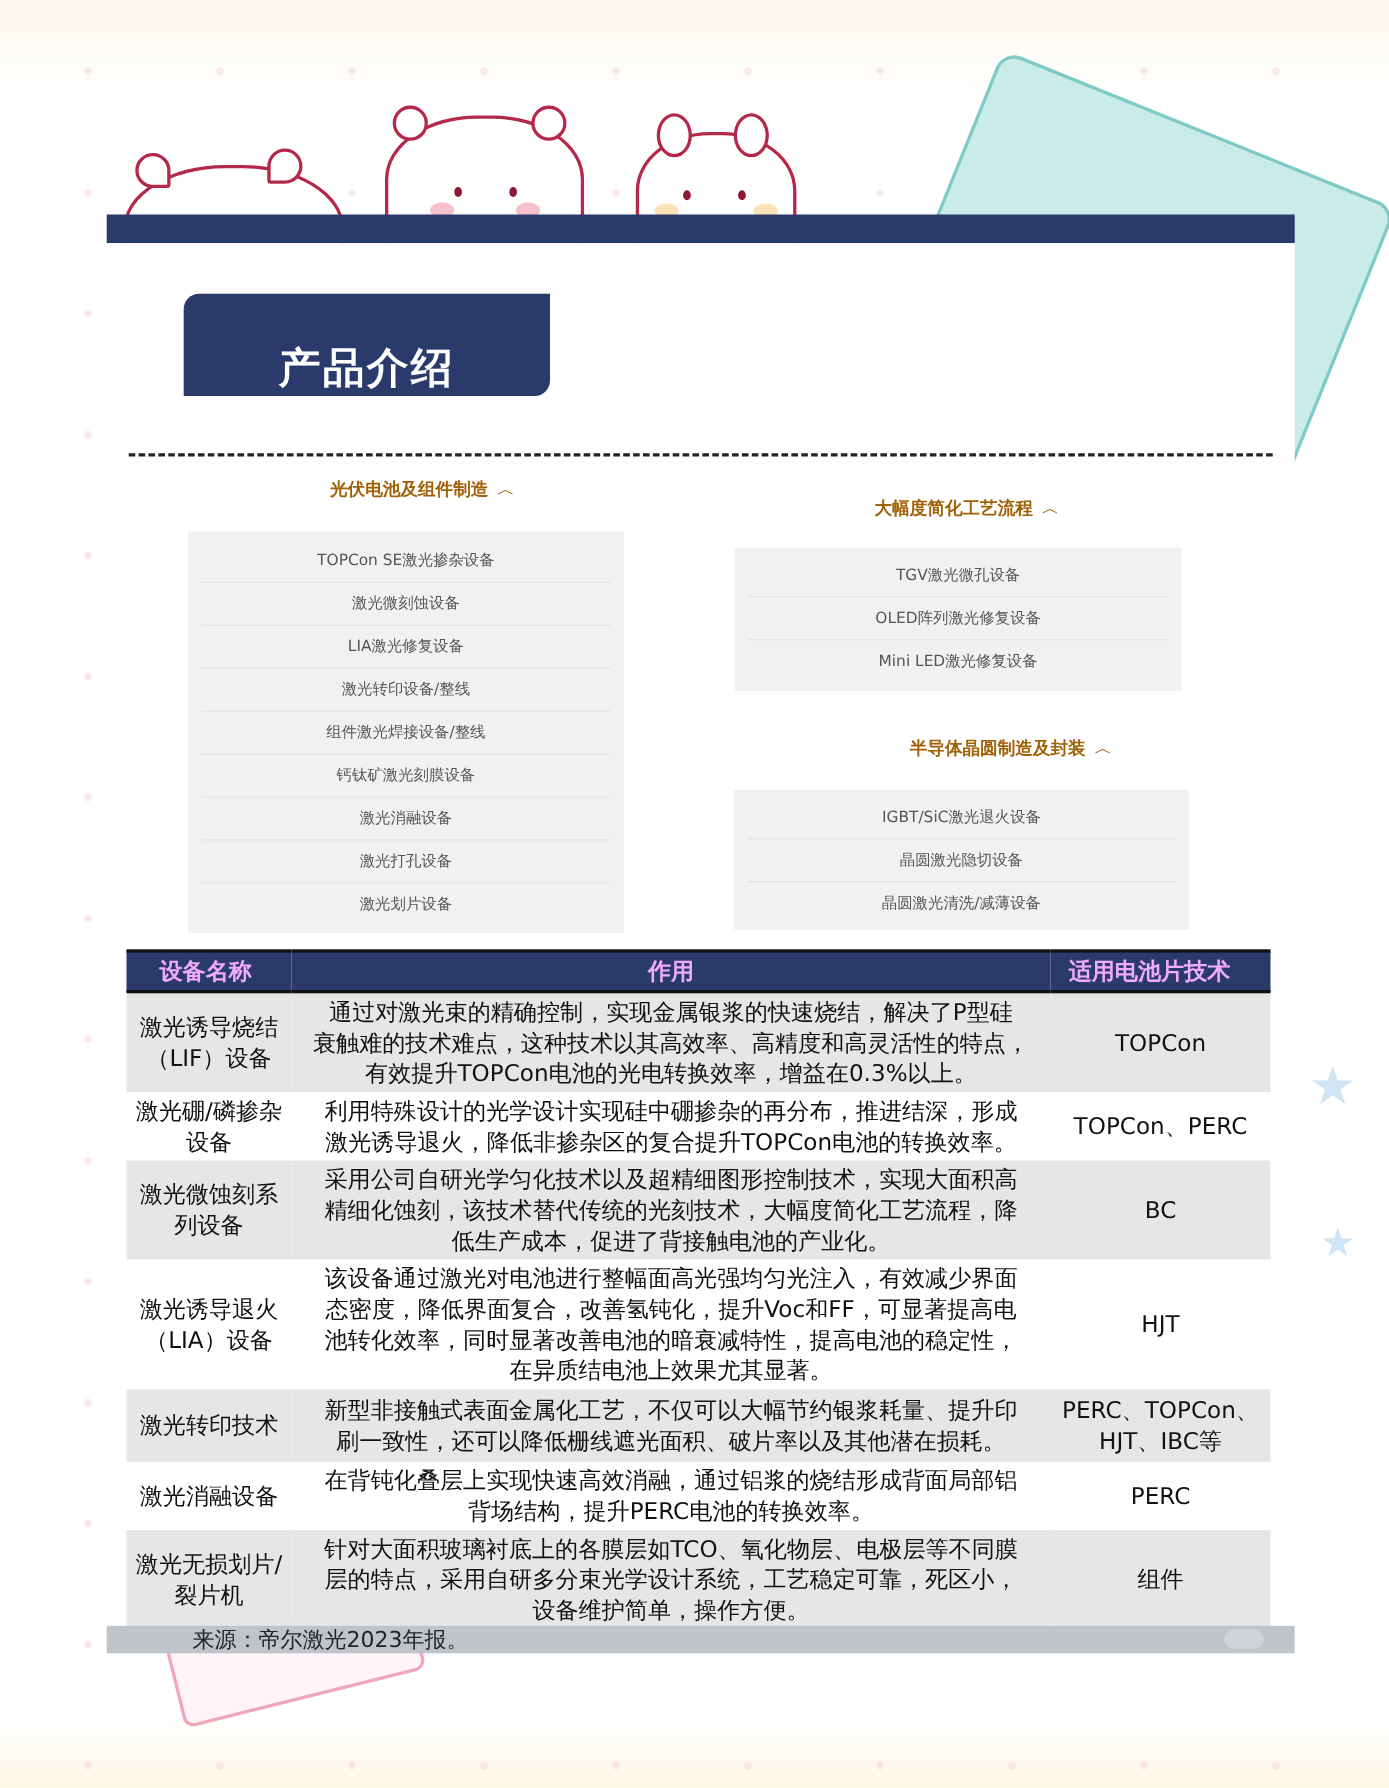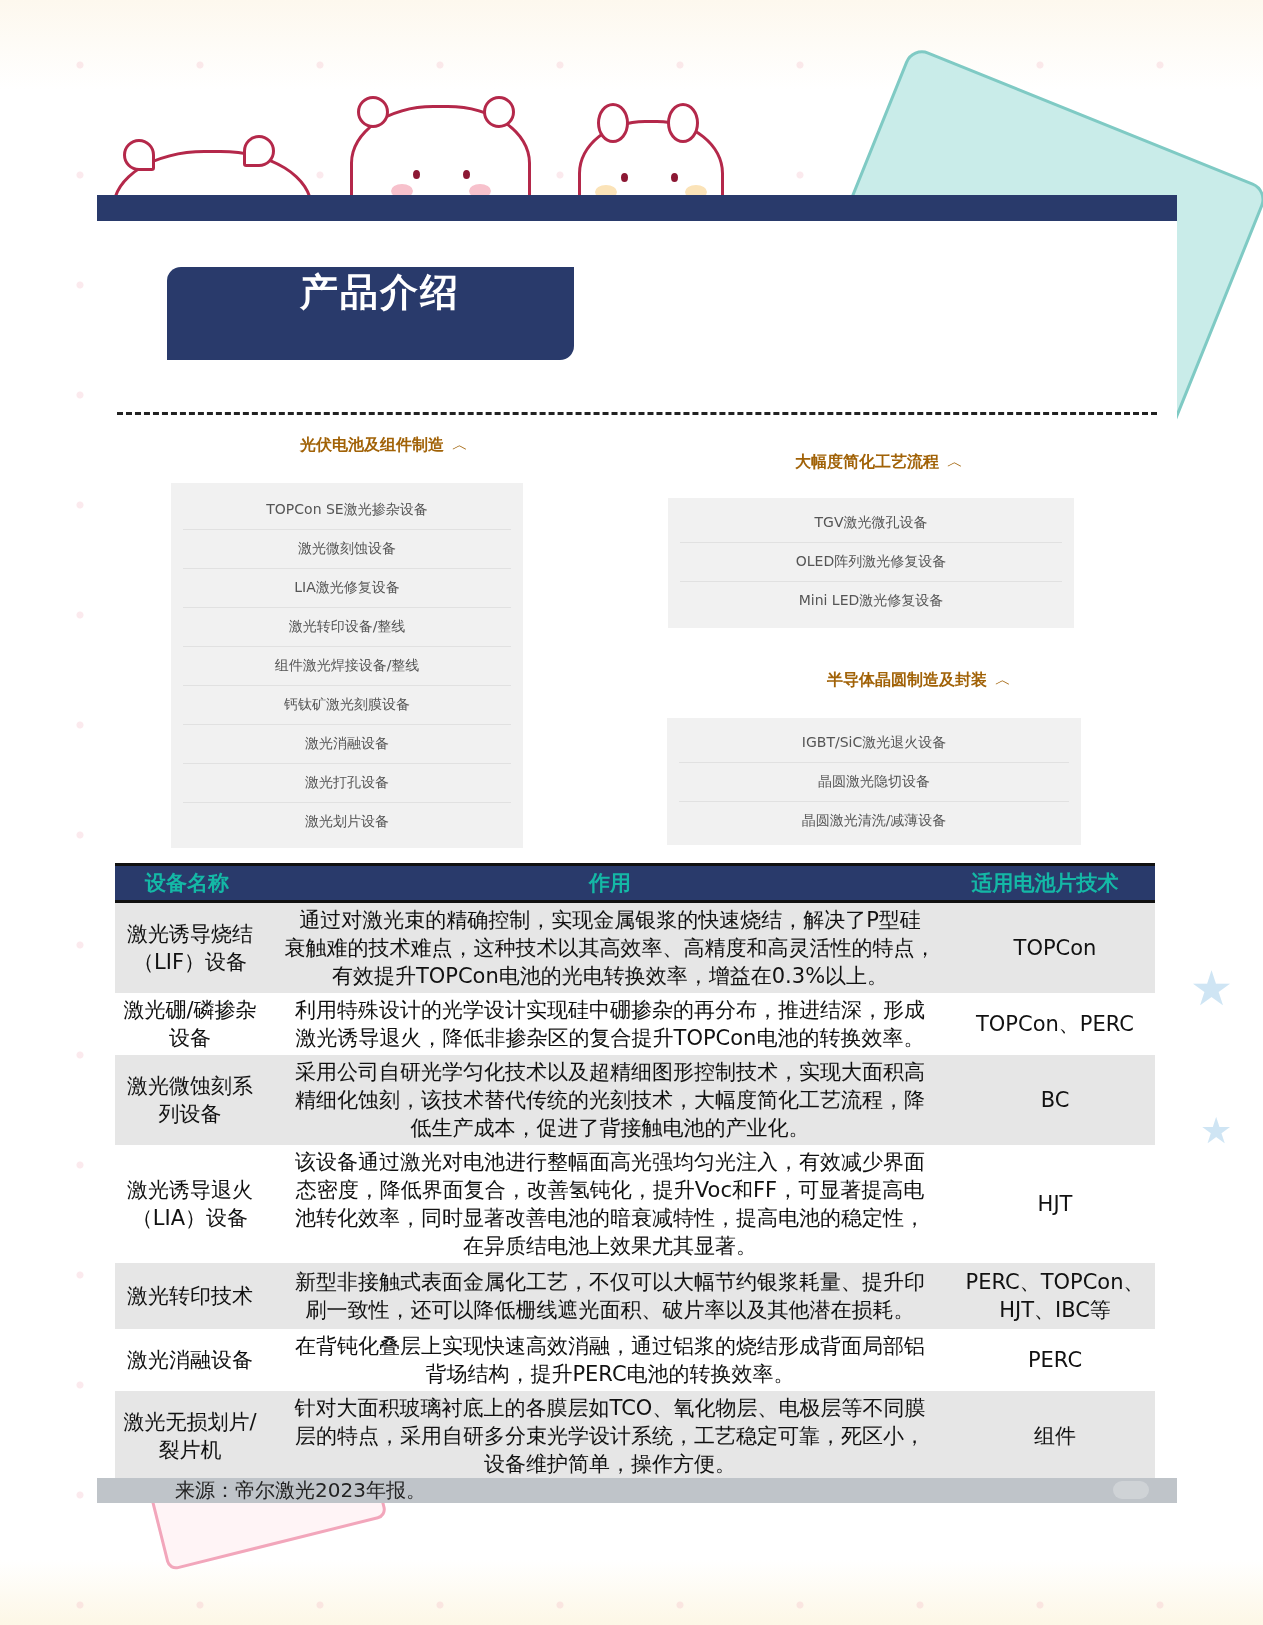--- a/index.html
+++ b/index.html
@@ -19,37 +19,37 @@
   .eye { position: absolute; width: 7px; height: 9px; border-radius: 50%; background: #8c1834; }
   .teal-card { position: absolute; left: 835px; top: 105px; width: 380px; height: 330px;
     background: #c9ece9; border: 3px solid #7fcac4; border-radius: 18px; transform: rotate(22deg); }
   .pink-card { position: absolute; left: 150px; top: 1420px; width: 220px; height: 120px;
     background: #fff4f6; border: 3px solid #f2a6bb; border-radius: 10px; transform: rotate(-14deg); }
   .star { position: absolute; color: #cfe5f4; font-size: 48px; }
 
   
   .navbar { position: absolute; left: 97px; top: 195px; width: 1080px; height: 26px; background: #293a6b; }
   .card { position: absolute; left: 97px; top: 221px; width: 1080px; height: 1250px; background: #ffffff; }
-  .title-box { position: absolute; left: 167px; top: 267px; width: 388px; height: 93px;
-    background: #293a6b; border-radius: 14px 0 14px 0; display: flex; align-items: flex-start; justify-content: center; padding-left: 19px; }
+  .title-box { position: absolute; left: 167px; top: 267px; width: 333px; height: 93px;
+    background: #293a6b; border-radius: 14px 0 14px 0; display: flex; align-items: flex-end; justify-content: center; }
   .title-box span { color: #fff; font-size: 38px; font-weight: bold; letter-spacing: 2px; }
   .dash { position: absolute; left: 117px; top: 412px; width: 1040px; border-top: 3px dashed #222; }
 
   
   .cat-title { position: absolute; color: #a16207; font-size: 16px; font-weight: bold; white-space: nowrap; }
   .cat-title .chev { display: inline-block; margin-left: 8px; font-weight: normal; }
   .panel { position: absolute; background: #f1f1f1; }
   .panel .item { height: 38px; margin: 0 12px; border-bottom: 1px solid #e1e1e1;
     display: flex; align-items: center; justify-content: center; color: #555; font-size: 14px; }
   .panel .item:last-child { border-bottom: none; }
 
   
   .tbl { position: absolute; left: 115px; top: 863px; width: 1040px; border-collapse: collapse;
     border-top: 3px solid #111; border-bottom: 3px solid #111; }
-  .tbl th { background: #293a6b; color: #14b8a6; font-size: 21px; font-weight: bold; height: 34px; padding: 0;
+  .tbl th { background: #293a6b; color: #f0abfc; font-size: 21px; font-weight: bold; height: 34px; padding: 0;
     border-bottom: 3px solid #111; }
   .tbl td { font-size: 21px; color: #111; text-align: center; padding: 3px 2px; line-height: 28px; vertical-align: middle; }
   .tbl tr.shade td { background: #e6e6e6; }
   .tbl tr.plain td { background: #ffffff; }
   .col-name { width: 150px; }
   .col-func { width: 690px; }
   .col-tech { width: 200px; }
   .tbl th.h-name { text-align: left; padding-left: 30px; }
   .tbl th.h-tech { text-align: center; padding-right: 20px; }
 
@@ -94,21 +94,21 @@
 
 <div class="title-box">
   <span>产品介绍</span>
 </div>
 
 <div class="dash"></div>
 
 <div class="cat-title" style="left:300px; top:435px;">
   <span>光伏电池及组件制造</span><span class="chev">︿</span>
 </div>
-<div class="panel" style="left:171px; top:483px; width:352px; height:365px;">
+<div class="panel" style="left:171px; top:483px; width:396px; height:365px;">
   <div style="height:8px"></div>
   <div class="item">TOPCon SE激光掺杂设备</div>
   <div class="item">激光微刻蚀设备</div>
   <div class="item">LIA激光修复设备</div>
   <div class="item">激光转印设备/整线</div>
   <div class="item">组件激光焊接设备/整线</div>
   <div class="item">钙钛矿激光刻膜设备</div>
   <div class="item">激光消融设备</div>
   <div class="item">激光打孔设备</div>
   <div class="item">激光划片设备</div>

